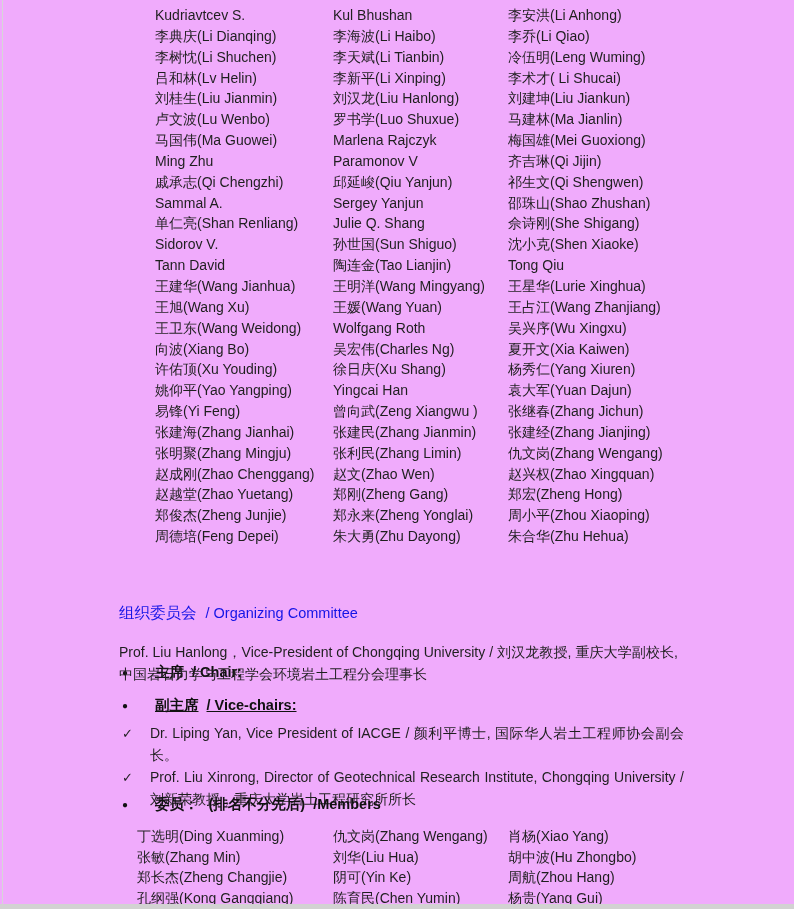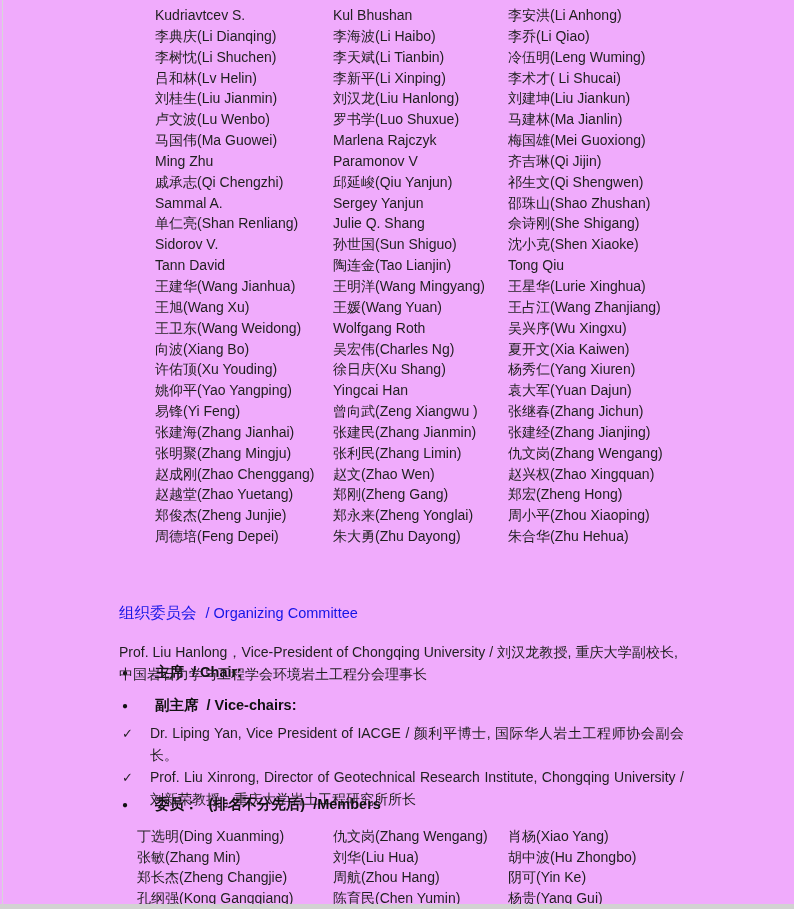--- a/index.html
+++ b/index.html
@@ -165,21 +165,21 @@
   <div class="section-heading" style="color:#1414e6;">
     <span>组织委员会</span><span class="en">/ Organizing Committee</span>
   </div>
 
   <div class="bullet-row" style="top:639px;margin-top:24px;">
     <span class="bullet">●</span><span>主席</span><span class="en">/ Chair:</span>
   </div>
 
   <div class="chair-paragraph">Prof. Liu Hanlong，Vice-President of Chongqing University / 刘汉龙教授, 重庆大学副校长, 中国岩石力学与工程学会环境岩土工程分会理事长</div>
 
-  <div class="bullet-row" style="top:696px;">
+  <div class="bullet-row" style="top:696px;text-decoration:underline;">
     <span class="bullet">●</span><span>副主席</span><span class="en">/ Vice-chairs:</span>
   </div>
 
   <div class="vice-items">
     <div class="vice-item">
       <span class="check">✓</span>
       <span class="vtext">Dr. Liping Yan, Vice President of IACGE / 颜利平博士, 国际华人岩土工程师协会副会长。</span>
     </div>
     <div class="vice-item">
       <span class="check">✓</span>
@@ -192,22 +192,22 @@
   </div>
 
   <div class="member-grid grid-bottom">
       <div class="cell">丁选明(Ding Xuanming)</div>
       <div class="cell">仇文岗(Zhang Wengang)</div>
       <div class="cell">肖杨(Xiao Yang)</div>
       <div class="cell">张敏(Zhang Min)</div>
       <div class="cell">刘华(Liu Hua)</div>
       <div class="cell">胡中波(Hu Zhongbo)</div>
       <div class="cell">郑长杰(Zheng Changjie)</div>
+      <div class="cell">阴可(Yin Ke)</div>
       <div class="cell">周航(Zhou Hang)</div>
-      <div class="cell">阴可(Yin Ke)</div>
       <div class="cell">孔纲强(Kong Gangqiang)</div>
       <div class="cell">陈育民(Chen Yumin)</div>
       <div class="cell">杨贵(Yang Gui)</div>
     </div>
 
   <div class="bottom-bar"></div>
 
 </div>
 
 </body></html>

